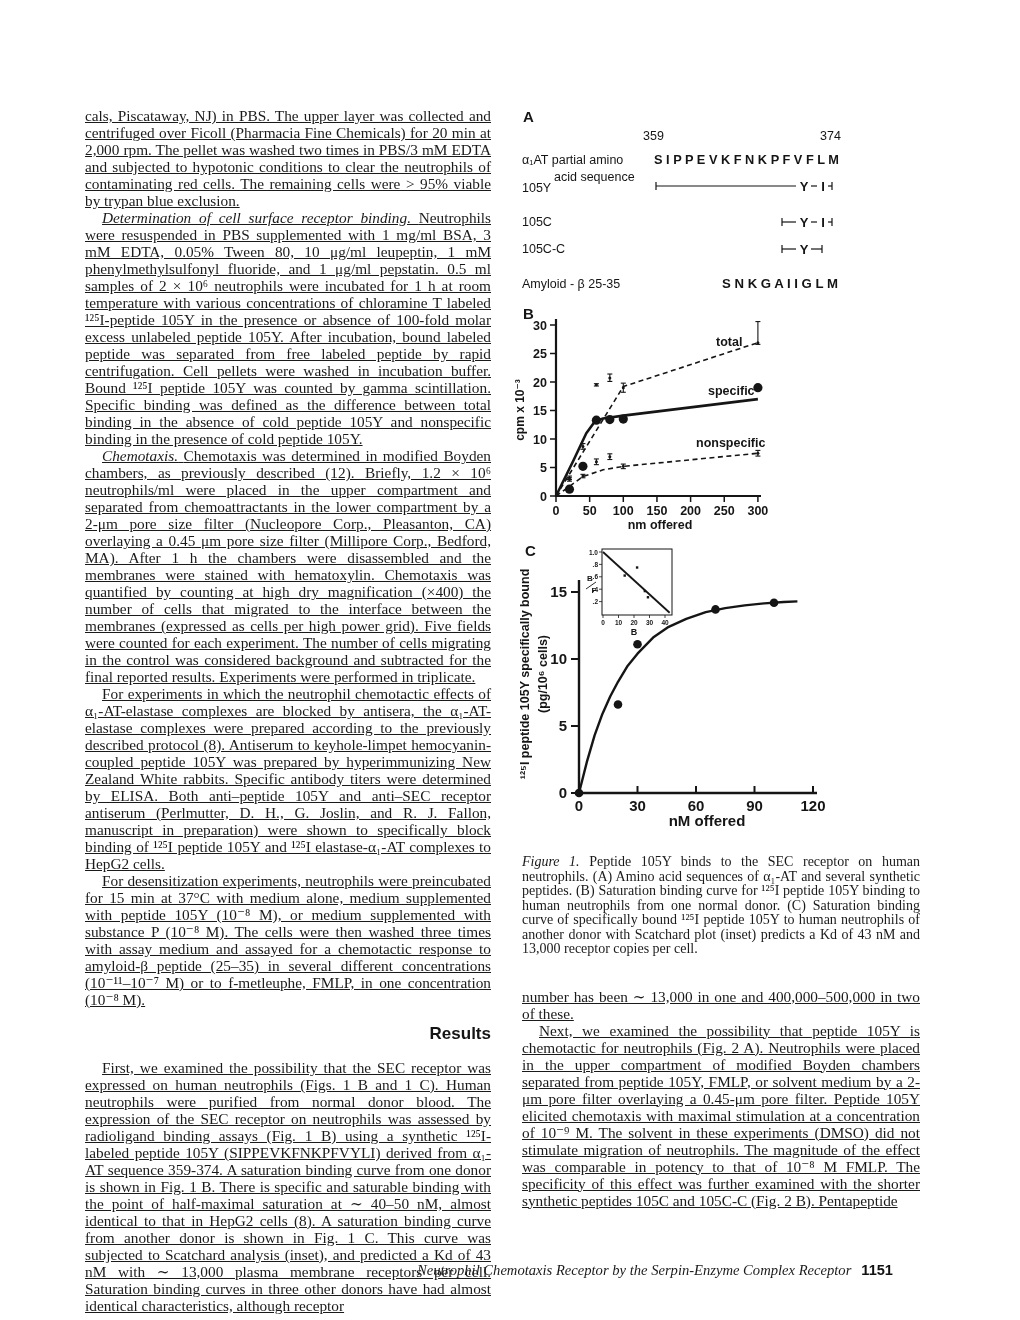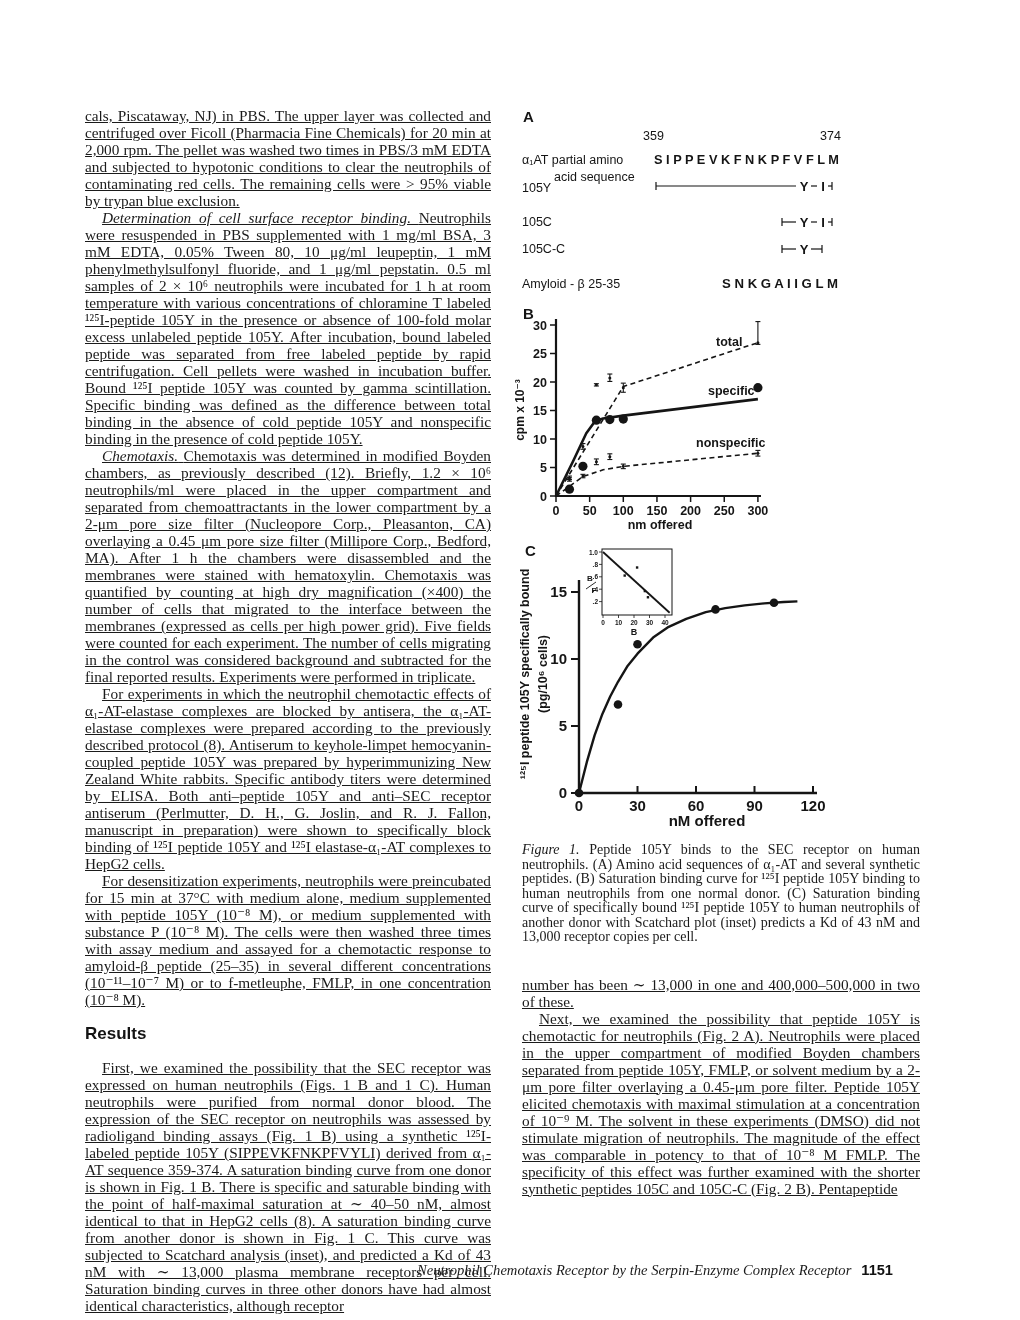--- a/index.html
+++ b/index.html
@@ -7,25 +7,25 @@
     width:1020px;height:1320px;background:#ffffff;position:relative;
     font-family:"Liberation Serif","DejaVu Serif",serif;color:#1a1a1a;
     overflow:hidden;
   }
   .col-left{position:absolute;left:85px;top:107px;width:406px;}
   .col-right{position:absolute;left:515px;top:98px;width:410px;}
   .body-p{margin:0;font-size:15.3px;line-height:17px;text-align:justify;text-decoration:underline;}
   .indent{text-indent:17px;}
   .results-heading{
     font-family:"Liberation Sans","DejaVu Sans",sans-serif;
-    font-weight:bold;font-size:17px;margin:16px 0 15px 0;color:#141414;
+    font-weight:bold;font-size:17px;margin:16px 0 15px 0;color:#141414;text-align:right;
   }
   .figure-wrap{width:430px;height:745px;position:relative;}
   .caption{font-size:14px;line-height:14.5px;text-align:justify;
-    padding-left:7px;margin-top:0;width:398px;}
+    padding-left:7px;margin-top:12px;width:398px;}
   .caption .cap-lead{font-style:italic;}
   .rc-p{padding-left:7px;width:398px;box-sizing:content-box;}
   .rc-first{margin-top:31px;}
   .page-footer{position:absolute;top:1261px;right:127px;white-space:nowrap;}
   .running-title{font-style:italic;font-size:14.6px;}
   .page-number{font-family:"Liberation Sans","DejaVu Sans",sans-serif;
     font-weight:bold;font-size:14.6px;margin-left:6px;color:#111;}
   i.p-lead{font-style:italic;}
   svg text{fill:#151515;}
 </style>

